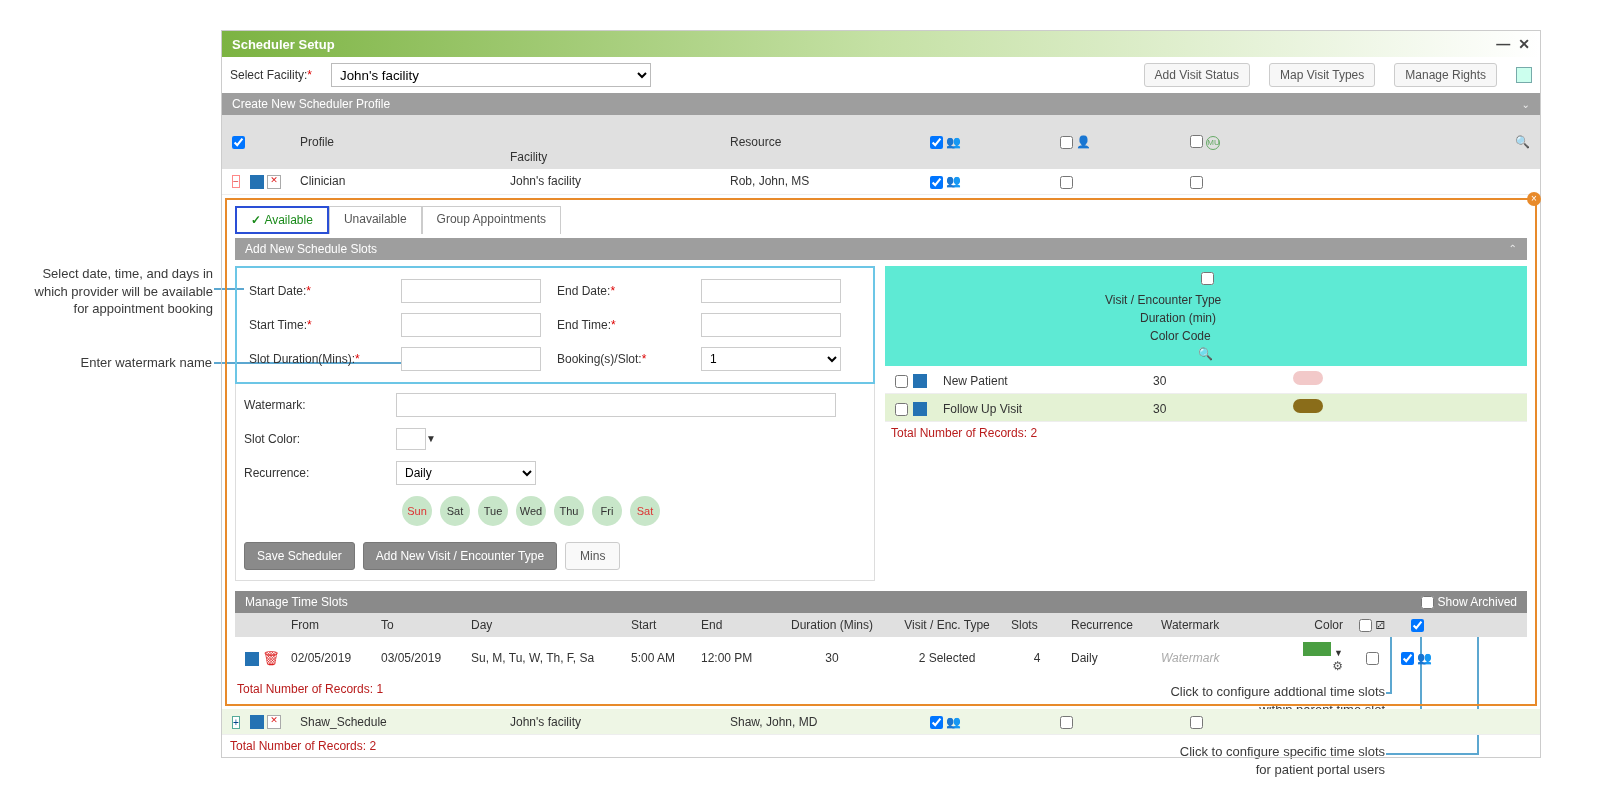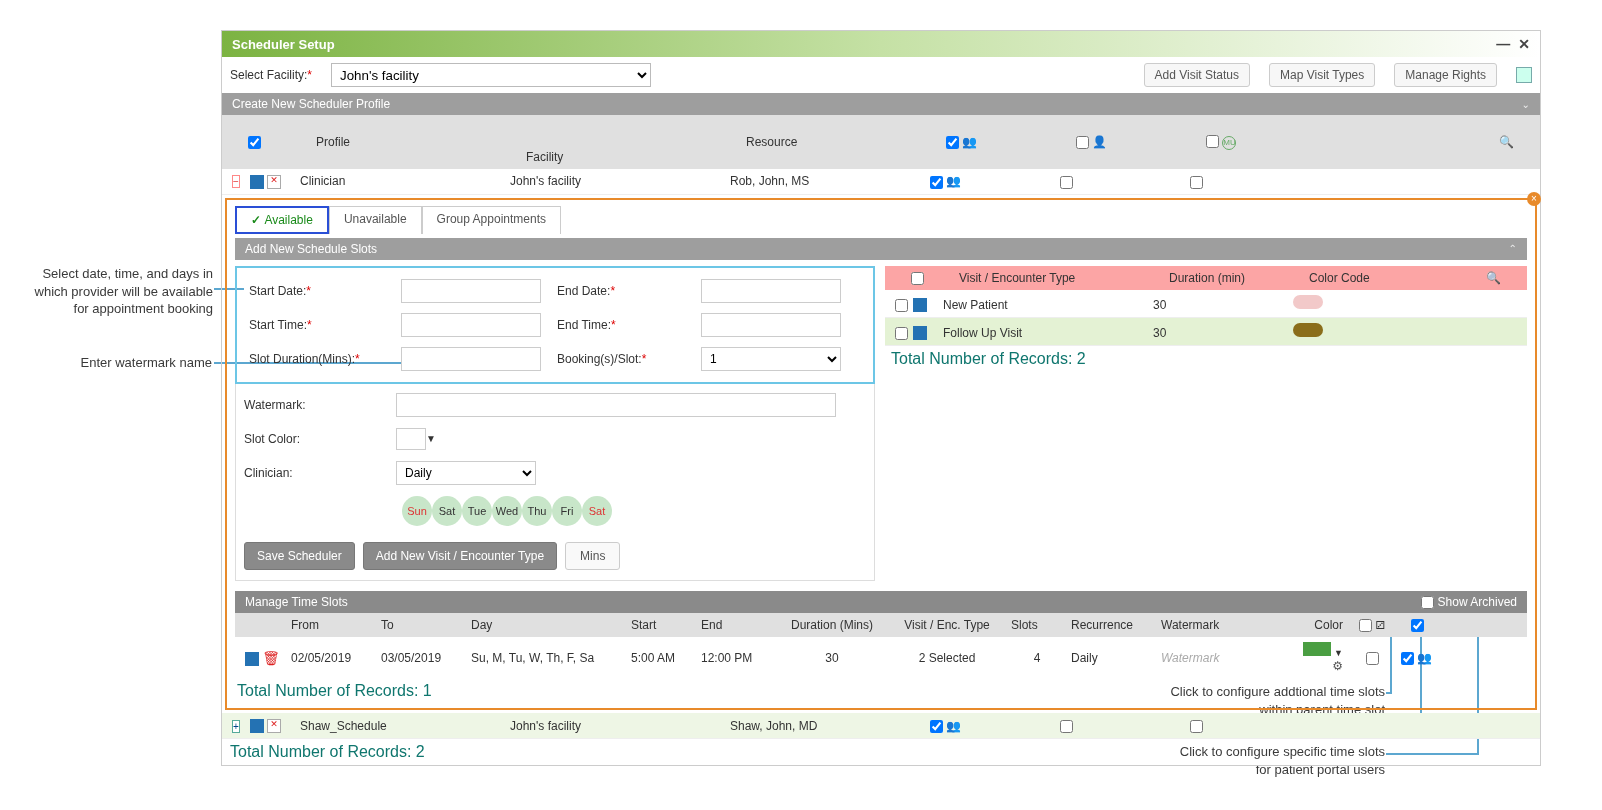--- a/index.html
+++ b/index.html
@@ -13,21 +13,21 @@
   .win-btn { cursor:pointer; font-size:14px; color:#444; }
   .toolbar-row { display:flex; align-items:center; padding:6px 8px; gap:19px;}
   .toolbar-row .lbl { font-size:12px; }
   .req { color:#d00; }
   select.facility { width: 320px; height: 24px; border:1px solid #bbb; padding:2px 4px; background:#fff;}
   .pill-btn { background:#f7f7f7; border:1px solid #ccc; border-radius:3px; padding:4px 10px; font-size:12px; color:#555; cursor:pointer;}
   .spacer { flex:1;}
   .copy-icon { width:16px; height:16px; border:1px solid #7aa; background:#cfe; }
   .section-bar { background:#9e9e9e; color:#fff; padding:4px 10px; font-size:12px; display:flex; justify-content:space-between; align-items:center;}
   .chev { font-size:10px; color:#eee; }
-  .grid-head { background:#e0e0e0; display:flex; align-items:center; padding:3px 22px; font-size:12px; color:#333;}
+  .grid-head { background:#e0e0e0; display:flex; align-items:center; padding:3px 6px; font-size:12px; color:#333;}
   .grid-row { display:flex; align-items:center; padding:3px 6px; font-size:12px; border-bottom:1px solid #eee;}
   .grid-row.alt { background:#eef6e5; }
   .col { padding:2px 4px; }
   .cbx { width:18px; }
   .icon-sm { display:inline-block; width:14px; height:14px; vertical-align:middle; }
   .ico-edit { background:#2472b3; }
   .ico-del { background:#fff; border:1px solid #aaa; position:relative;}
   .ico-del::after { content:"✕"; color:#d22; font-size:9px; position:absolute; left:2px; top:-1px;}
   .ico-delred { color:#d22; font-size:14px;}
   .ico-minus { background:#fff; border:1px solid #f88; color:#d33; width:12px;height:12px; font-size:10px; line-height:10px; text-align:center;}
@@ -42,36 +42,36 @@
   .form-zone { display:flex; gap:10px; padding:6px 8px; }
   .left-form { border:1px solid #ddd; flex:0 0 640px; padding:4px 0;}
   .blue-box { border:2px solid #6cc6e6; padding:6px 4px; margin:-5px -1px 4px -1px;}
   .frow { display:flex; align-items:center; height:34px;}
   .flabel { width:160px; padding-left:8px; font-size:12px; }
   .finput { border:1px solid #ccc; height:24px; width:140px; padding:2px 4px; font-size:12px;}
   .flabel2 { width:160px; padding-left:16px; font-size:12px;}
   .fsel { border:1px solid #ccc; height:24px; width:140px; padding:2px 4px; font-size:12px; background:#fff;}
   .finput.wide { width:440px; }
   .color-swatch-btn { border:1px solid #ccc; width:30px; height:22px; display:inline-flex; align-items:center; justify-content:center;}
-  .day-chips { display:flex; padding-left:166px; margin:6px 0 10px;}
+  .day-chips { display:flex; gap:8px; padding-left:166px; margin:6px 0 10px;}
   .chip { width:30px; height:30px; border-radius:50%; background:#c8e6c9; display:flex; align-items:center; justify-content:center; font-size:11px; color:#333; cursor:pointer;}
   .chip.wknd { color:#d33;}
   .btn-row { display:flex; gap:8px; padding:6px 8px;}
   .btn-primary { background:#8a8a8a; color:#fff; border:1px solid #777; border-radius:3px; padding:6px 12px; font-size:12px; cursor:pointer;}
   .btn-default { background:#f9f9f9; color:#555; border:1px solid #ccc; border-radius:3px; padding:6px 14px; font-size:12px; cursor:pointer;}
   .right-table { flex:1; }
-  .right-table .grid-head { background:#fca5a5;}
+  .right-table .grid-head { background:#5eead4;flex-direction:column;}
   .vt-row { display:flex; align-items:flex-end; padding:3px 6px; font-size:12px; border-bottom:1px solid #eee;}
   .vt-row.sel { background:#e4f2d4;}
   .color-pill { width:30px; height:14px; border-radius:8px; display:inline-block;}
   .search-ico { color:#666; font-size:12px;}
   .mts-bar { background:#8a8a8a; color:#fff; padding:4px 10px; margin:4px 8px 0 8px; display:flex; justify-content:space-between; align-items:center;}
   .mts-head { background:#e0e0e0; display:flex; align-items:center; padding:3px 6px; font-size:12px; color:#333; margin:0 8px;}
   .mts-row { display:flex; align-items:center; padding:3px 6px; font-size:12px; margin:0 8px;}
-  .mts-foot { padding:4px 10px; font-size:16px; color:#0f766e;}
+  .mts-foot { padding:4px 10px; font-size:12px; color:#b91c1c;}
   .green-swatch { width:28px; height:14px; background:#4a9e42; display:inline-block;}
   .gear-ico { font-size:12px; color:#555;}
   .share-ico { font-size:11px; color:#333;}
   .faded { color:#aaa; font-style:italic;}
   .people-ico { font-size:12px; color:#b5a76a;}
   .people-ico.gray { color:#bbb;}
   .group-ico { font-size:12px; color:#2a7;}
   .mu-ico { display:inline-block; width:14px;height:14px; border:1px solid #6a6; border-radius:50%; color:#6a6; font-size:8px; text-align:center; line-height:12px;}
   input[type=checkbox]{ width:13px; height:13px; vertical-align:middle;}
 </style>
@@ -187,21 +187,21 @@
         <div class="frow">
           <span class="flabel">Watermark:</span>
           <input class="finput wide" style="">
         </div>
         <div class="frow">
           <span class="flabel">Slot Color:</span>
           <span class="color-swatch-btn">&nbsp;</span>
             <span style="font-size:10px;">▼</span>
         </div>
         <div class="frow">
-          <span class="flabel">Clinician:</span>
+          <span class="flabel">Recurrence:</span>
           <select class="fsel"><option>Daily</option></select>
         </div>
         <div class="day-chips">
           <span class="chip wknd">Sun</span>
           <span class="chip">Sat</span>
           <span class="chip">Tue</span>
           <span class="chip">Wed</span>
           <span class="chip">Thu</span>
           <span class="chip">Fri</span>
           <span class="chip wknd">Sat</span>

